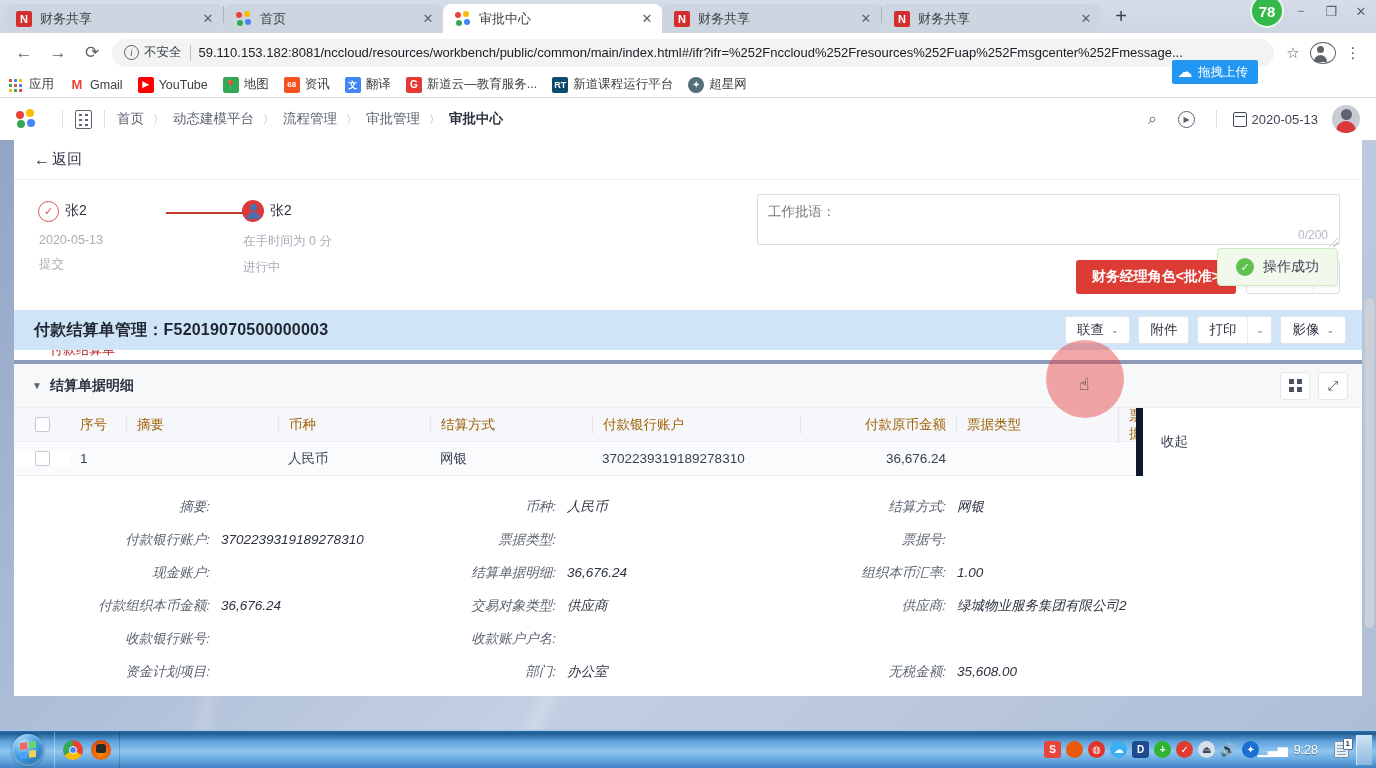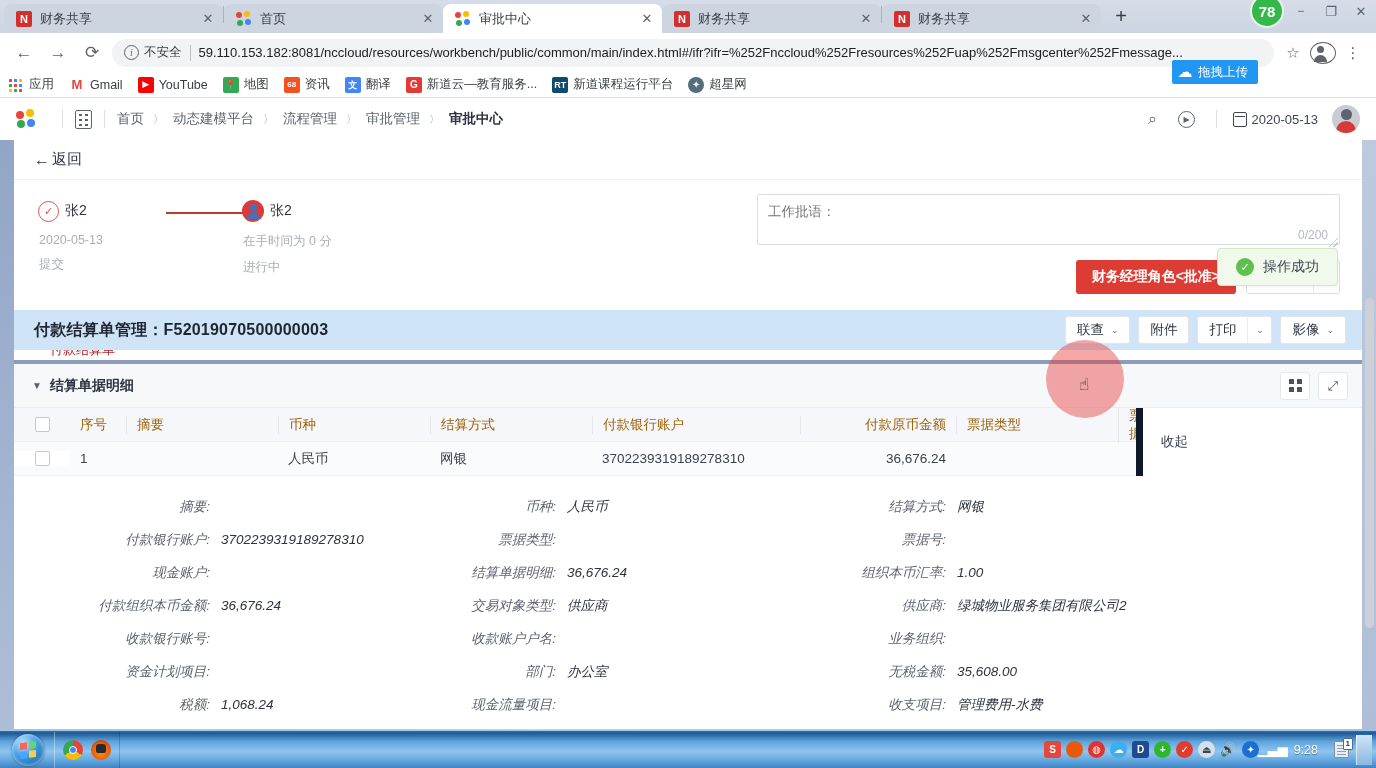--- a/index.html
+++ b/index.html
@@ -766,51 +766,33 @@
         </div>
         <div class="drow">
           <span class="fld f1">
             <span class="lb">收款银行账号:</span>
             <span class="vl"></span>
           </span>
           <span class="fld f2">
             <span class="lb">收款账户户名:</span>
             <span class="vl"></span>
           </span>
-          <span class="fld f3">
-            <span class="lb">业务组织:</span>
-            <span class="vl"></span>
-          </span>
         </div>
         <div class="drow">
           <span class="fld f1">
             <span class="lb">资金计划项目:</span>
             <span class="vl"></span>
           </span>
           <span class="fld f2">
             <span class="lb">部门:</span>
             <span class="vl">办公室</span>
           </span>
           <span class="fld f3">
             <span class="lb">无税金额:</span>
             <span class="vl">35,608.00</span>
-          </span>
-        </div>
-        <div class="drow">
-          <span class="fld f1">
-            <span class="lb">税额:</span>
-            <span class="vl">1,068.24</span>
-          </span>
-          <span class="fld f2">
-            <span class="lb">现金流量项目:</span>
-            <span class="vl"></span>
-          </span>
-          <span class="fld f3">
-            <span class="lb">收支项目:</span>
-            <span class="vl">管理费用-水费</span>
           </span>
         </div>
 
         <div class="vscroll">
           
         </div>
       </div>
 
     </div>
 

